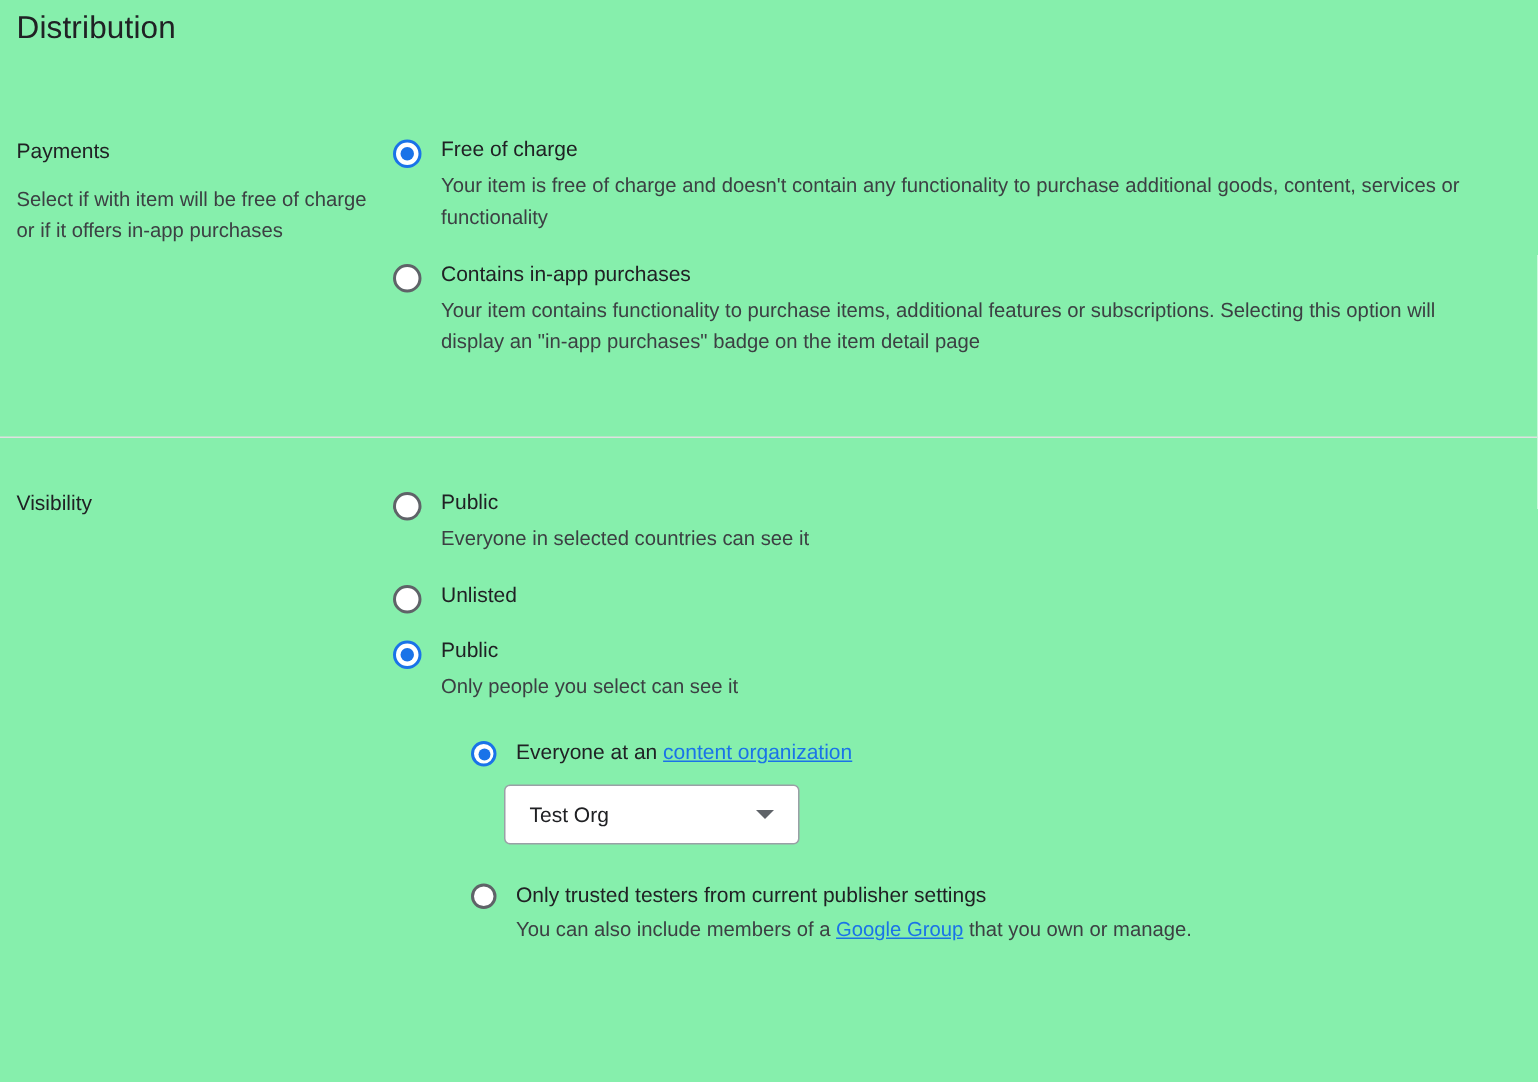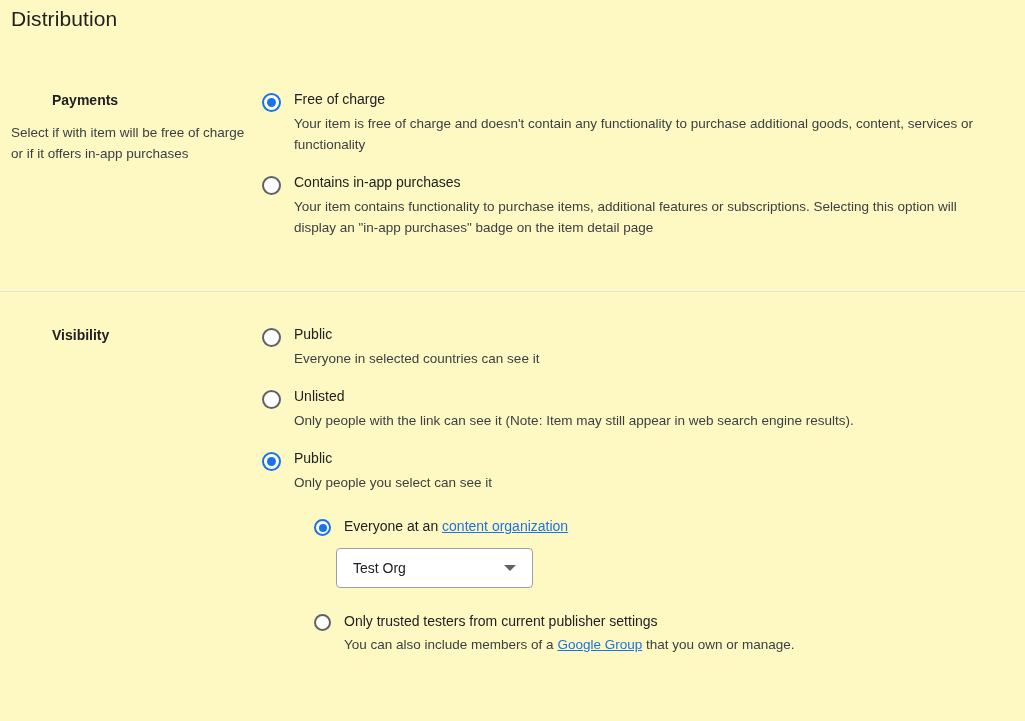--- a/index.html
+++ b/index.html
@@ -10,21 +10,21 @@
     height: 721px;
     background: #ffffff;
     font-family: "Liberation Sans", sans-serif;
     color: #202124;
     overflow: hidden;
   }
   .page {
     position: relative;
     width: 1025px;
     height: 721px;
-    background: #fef9c3;
+    background: #86efac;
   }
 
   .page-title {
     position: absolute;
     left: 11px;
     top: 7px;
     font-size: 21px;
     font-weight: 400;
     color: #202124;
     letter-spacing: 0.1px;
@@ -47,24 +47,23 @@
     background: #e0e0e0;
   }
 
   .label-col {
     position: absolute;
     left: 11px;
     width: 248px;
   }
   .label-title {
     font-size: 14px;
-    font-weight: bold;
+    font-weight: normal;
     color: #202124;
     line-height: 20px;
-    margin-left: 41px;
   }
   .label-desc {
     margin-top: 12px;
     font-size: 13.5px;
     font-weight: 400;
     color: #3c4043;
     line-height: 21px;
   }
 
   .options-col {
@@ -227,21 +226,20 @@
 
       <div class="radio-row">
         <span class="radio"></span>
         <div class="radio-label">Public</div>
         <div class="radio-desc">Everyone in selected countries can see it</div>
       </div>
 
       <div class="radio-row">
         <span class="radio"></span>
         <div class="radio-label">Unlisted</div>
-        <div class="radio-desc">Only people with the link can see it (Note: Item may still appear in web search engine results).</div>
       </div>
 
       <div class="radio-row">
         <span class="radio checked"></span>
         <div class="radio-label">Public</div>
         <div class="radio-desc">Only people you select can see it</div>
 
         <div class="sub-block">
 
           <div class="sub-row">

